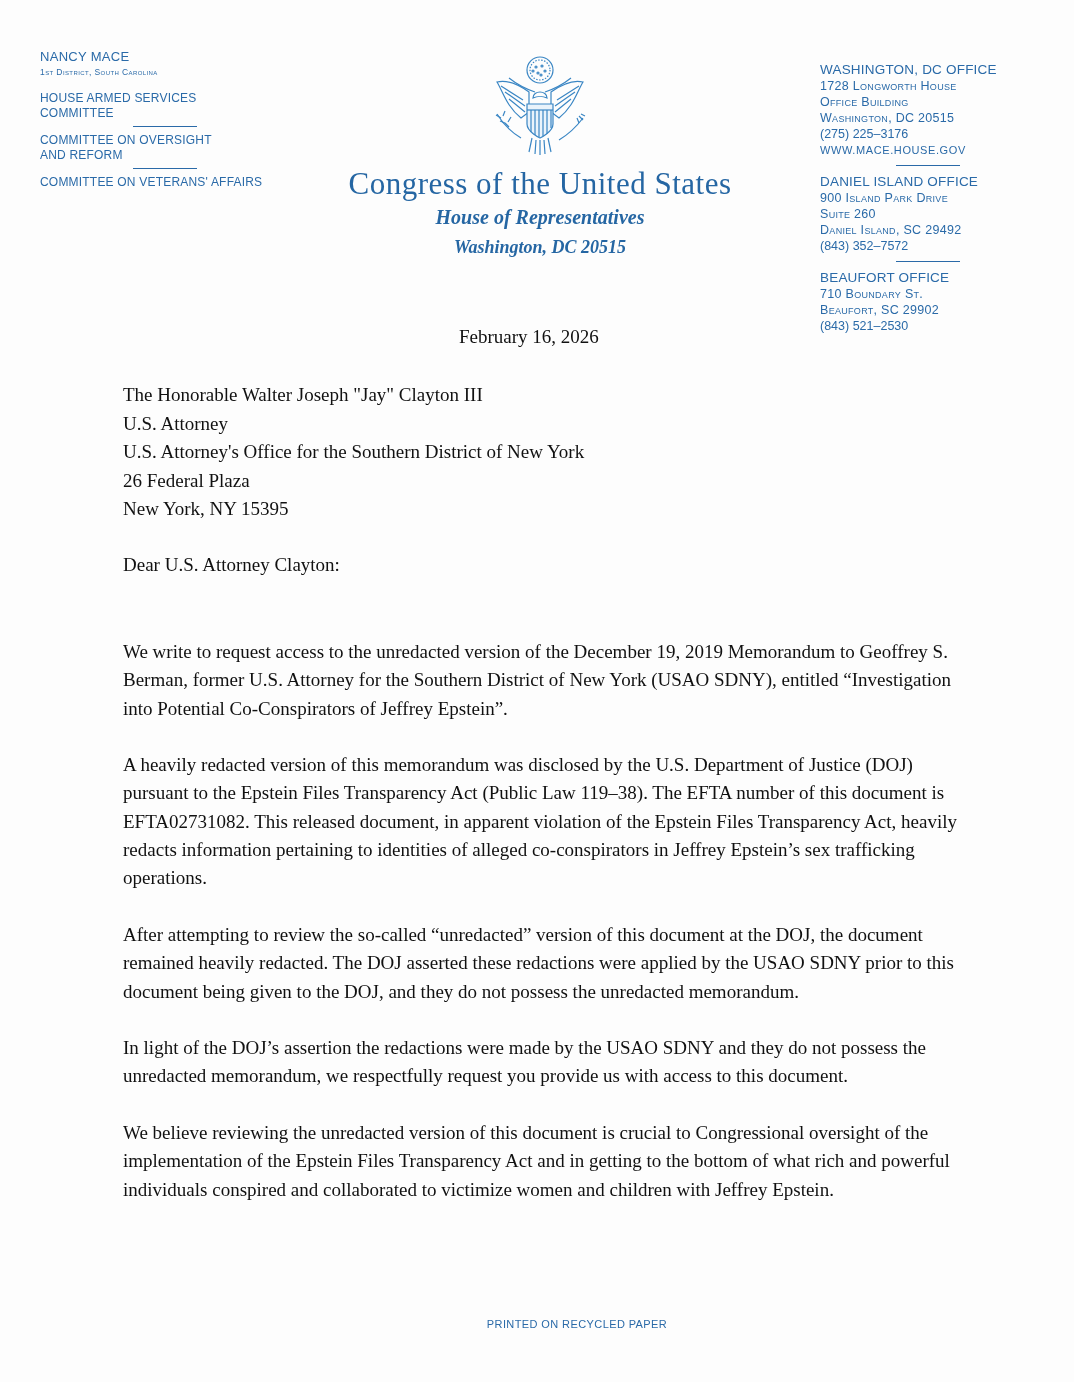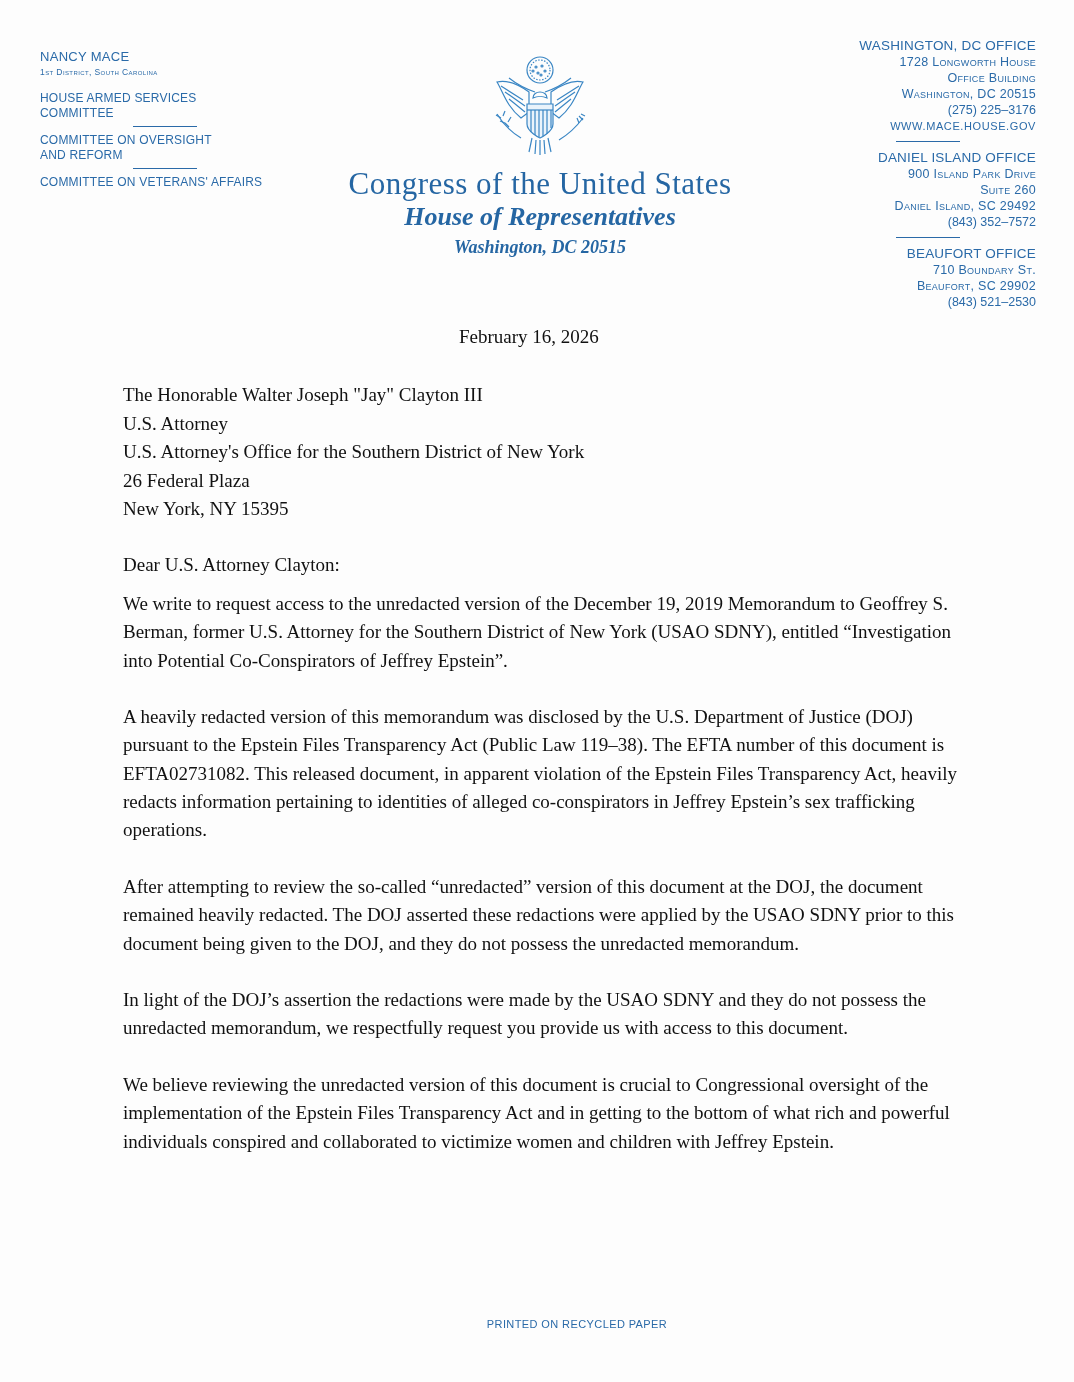--- a/index.html
+++ b/index.html
@@ -47,23 +47,23 @@
       height: 1px;
       background: #2a6aa8;
       margin: 6px auto 6px auto;
     }
     .gap-s { height: 12px; }
 
     
     .right-col {
       position: absolute;
       left: 820px;
-      top: 38px;
+      top: 62px;
       width: 216px;
-      text-align: right;
+      text-align: left;
       font-family: "Liberation Sans", sans-serif;
       color: #2a6aa8;
       font-size: 12.5px;
       line-height: 16px;
     }
     .right-col .office-title {
       font-size: 13.5px;
       letter-spacing: 0.2px;
     }
     .right-col .sc {
@@ -102,21 +102,21 @@
       font-size: 31px;
       letter-spacing: 0.5px;
       margin-top: 4px;
       line-height: 36px;
       color: #2566a3;
     }
     .house-title {
       font-family: "Liberation Serif", serif;
       font-weight: bold;
       font-style: italic;
-      font-size: 26px;
+      font-size: 20px;
       line-height: 30px;
       color: #2566a3;
     }
     .dc-title {
       font-family: "Liberation Serif", serif;
       font-weight: bold;
       font-style: italic;
       font-size: 18px;
       line-height: 30px;
       color: #2566a3;
@@ -140,21 +140,21 @@
     .salutation {
       position: absolute;
       left: 123px;
       top: 551px;
       font-size: 19px;
       line-height: 28px;
     }
     .body {
       position: absolute;
       left: 123px;
-      top: 590px;
+      top: 638px;
       width: 840px;
       font-size: 19px;
       line-height: 28.3px;
     }
     .body p {
       margin: 0 0 28.3px 0;
     }
     .footer {
       position: absolute;
       left: 0;

